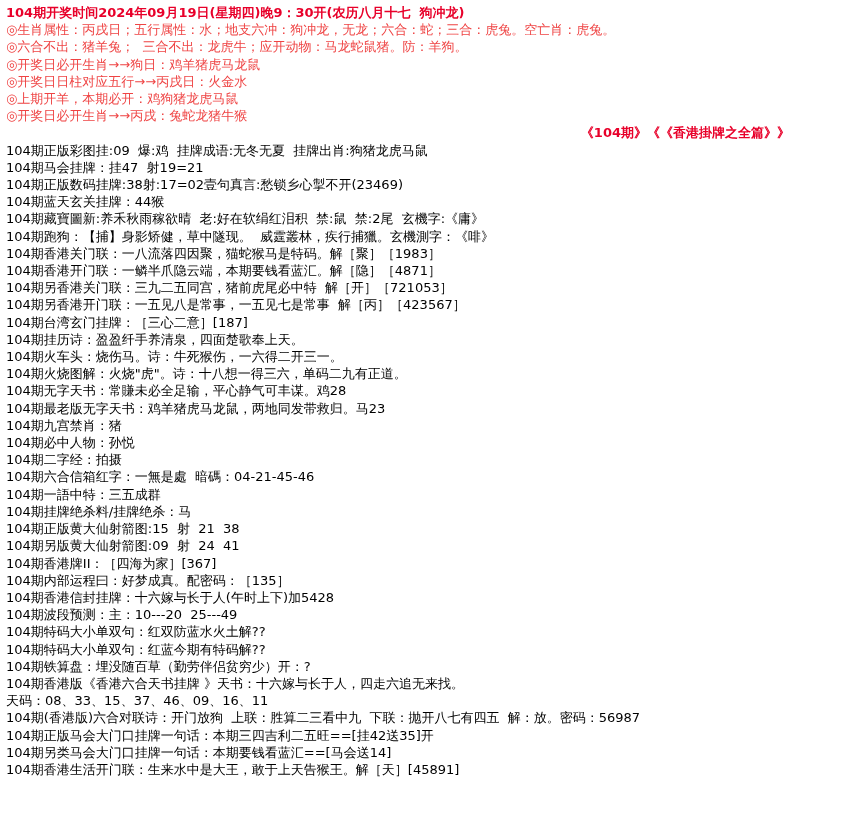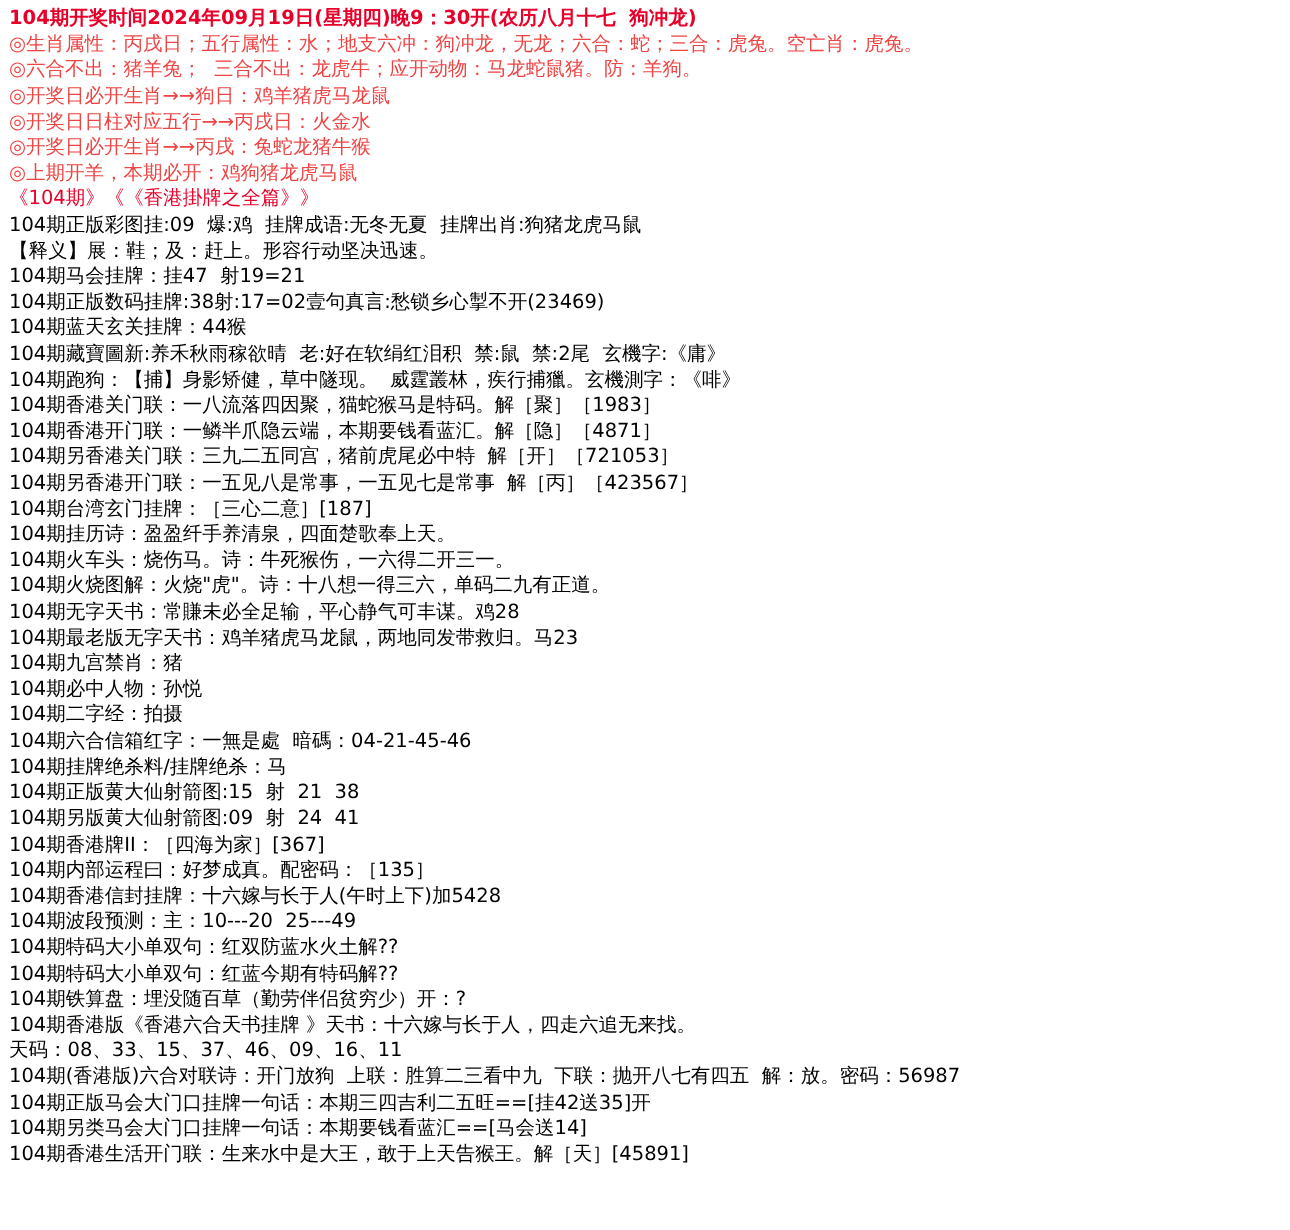--- a/index.html
+++ b/index.html
@@ -29,60 +29,61 @@
   }
   .red { color: #ef4444; }
   .black { color: #000000; }
   .title-red {
     color: #e8002a;
     font-weight: bold;
     font-size: 13px;
   }
   .sect-red {
     color: #e8002a;
-    font-weight: normal;
+    font-weight: bold;
+    text-align: right;
   }
 </style>
 </head>
 <body>
 
 <div class="page">
 
   <div class="line title-red">104期开奖时间2024年09月19日(星期四)晚9：30开(农历八月十七  狗冲龙)</div>
 
   <div class="line red">◎生肖属性：丙戌日；五行属性：水；地支六冲：狗冲龙，无龙；六合：蛇；三合：虎兔。空亡肖：虎兔。</div>
   <div class="line red">◎六合不出：猪羊兔；  三合不出：龙虎牛；应开动物：马龙蛇鼠猪。防：羊狗。</div>
   <div class="line red">◎开奖日必开生肖→→狗日：鸡羊猪虎马龙鼠</div>
   <div class="line red">◎开奖日日柱对应五行→→丙戌日：火金水</div>
+  <div class="line red">◎上期开羊，本期必开：鸡狗猪龙虎马鼠</div>
   <div class="line red">◎开奖日必开生肖→→丙戌：兔蛇龙猪牛猴</div>
-  <div class="line red">◎上期开羊，本期必开：鸡狗猪龙虎马鼠</div>
 
   <div class="line sect-red">《104期》《《香港掛牌之全篇》》</div>
 
   <div class="line black">104期正版彩图挂:09  爆:鸡  挂牌成语:无冬无夏  挂牌出肖:狗猪龙虎马鼠</div>
-  <div class="line black">【释义】展：鞋；及：赶上。形容行动坚决迅速。</div>
   <div class="line black">104期马会挂牌：挂47  射19=21</div>
   <div class="line black">104期正版数码挂牌:38射:17=02壹句真言:愁锁乡心掣不开(23469)</div>
   <div class="line black">104期蓝天玄关挂牌：44猴</div>
   <div class="line black">104期藏寶圖新:养禾秋雨稼欲晴  老:好在软绢红泪积  禁:鼠  禁:2尾  玄機字:《庸》</div>
   <div class="line black">104期跑狗：【捕】身影矫健，草中隧现。  威霆叢林，疾行捕獵。玄機測字：《啡》</div>
   <div class="line black">104期香港关门联：一八流落四因聚，猫蛇猴马是特码。解［聚］［1983］</div>
   <div class="line black">104期香港开门联：一鳞半爪隐云端，本期要钱看蓝汇。解［隐］［4871］</div>
   <div class="line black">104期另香港关门联：三九二五同宫，猪前虎尾必中特  解［开］［721053］</div>
   <div class="line black">104期另香港开门联：一五见八是常事，一五见七是常事  解［丙］［423567］</div>
   <div class="line black">104期台湾玄门挂牌：［三心二意］[187]</div>
   <div class="line black">104期挂历诗：盈盈纤手养清泉，四面楚歌奉上天。</div>
   <div class="line black">104期火车头：烧伤马。诗：牛死猴伤，一六得二开三一。</div>
   <div class="line black">104期火烧图解：火烧"虎"。诗：十八想一得三六，单码二九有正道。</div>
   <div class="line black">104期无字天书：常賺未必全足输，平心静气可丰谋。鸡28</div>
   <div class="line black">104期最老版无字天书：鸡羊猪虎马龙鼠，两地同发带救归。马23</div>
   <div class="line black">104期九宫禁肖：猪</div>
   <div class="line black">104期必中人物：孙悦</div>
   <div class="line black">104期二字经：拍摄</div>
   <div class="line black">104期六合信箱红字：一無是處  暗碼：04-21-45-46</div>
+  <div class="line black">104期一語中特：三五成群</div>
   <div class="line black">104期挂牌绝杀料/挂牌绝杀：马</div>
   <div class="line black">104期正版黄大仙射箭图:15  射  21  38</div>
   <div class="line black">104期另版黄大仙射箭图:09  射  24  41</div>
   <div class="line black">104期香港牌II：［四海为家］[367]</div>
   <div class="line black">104期内部运程曰：好梦成真。配密码：［135］</div>
   <div class="line black">104期香港信封挂牌：十六嫁与长于人(午时上下)加5428</div>
   <div class="line black">104期波段预测：主：10---20  25---49</div>
   <div class="line black">104期特码大小单双句：红双防蓝水火土解??</div>
   <div class="line black">104期特码大小单双句：红蓝今期有特码解??</div>
   <div class="line black">104期铁算盘：埋没随百草（勤劳伴侣贫穷少）开：?</div>

